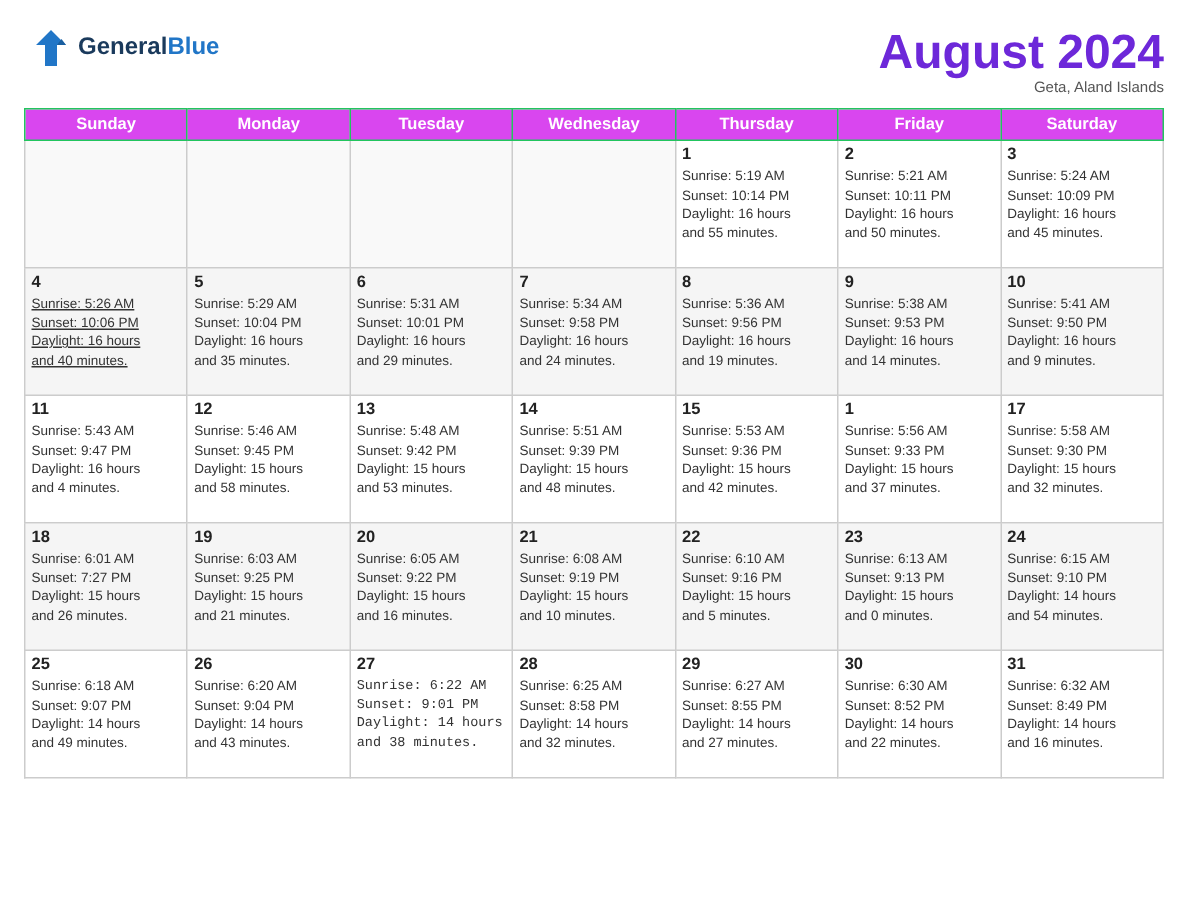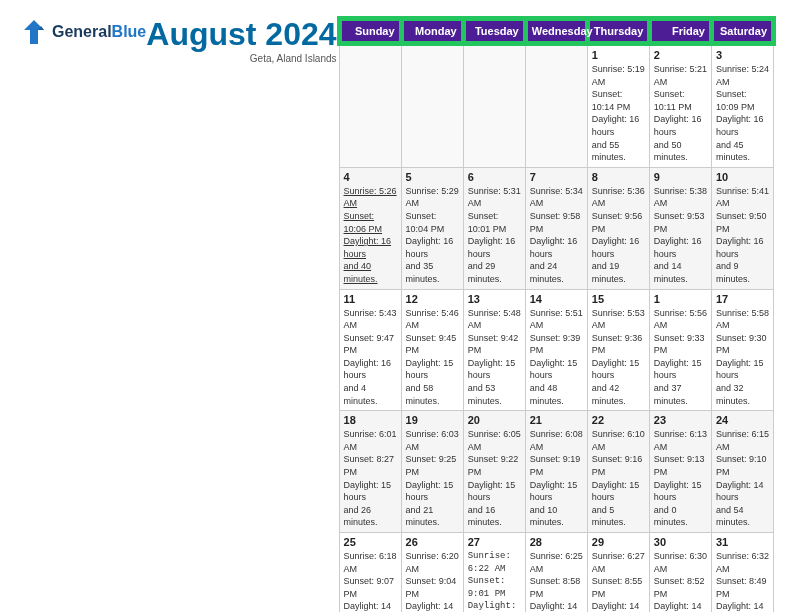--- a/index.html
+++ b/index.html
@@ -8,21 +8,21 @@
       background: #fff;
       width: 792px;
       height: 612px;
       overflow: hidden;
     }
     .page {
       width: 792px;
       height: 477px;
       padding: 16px;
       display: flex;
-      flex-direction: row;
+      flex-direction: column;
     }
     .header {
       display: flex;
       justify-content: space-between;
       align-items: flex-start;
       margin-bottom: 8px;
     }
     .logo {
       display: flex;
       align-items: center;
@@ -31,41 +31,41 @@
     .logo-icon {
       width: 32px;
       height: 32px;
     }
     .title-block {
       text-align: right;
     }
     .month-year {
       font-size: 32px;
       font-weight: bold;
-      color: #0369a1;
+      color: #6d28d9;
     }
     .location {
       font-size: 10px;
       color: #555;
     }
     .calendar {
       flex: 1;
       border: 1px solid #ccc;
       border-collapse: collapse;
       width: 100%;
       table-layout: fixed;
     }
     .calendar th {
-      background: #4c1d95;
+      background: #d946ef;
       color: #fff;
       font-size: 11px;
       font-weight: bold;
       padding: 4px 4px;
-      text-align: right;
-      border: 5px solid #22c55e;
+      text-align: center;
+      border: 1px solid #22c55e;
     }
     .calendar td {
       vertical-align: top;
       font-size: 9px;
       color: #333;
       padding: 3px 4px;
       border: 1px solid #ccc;
       height: 85px;
       background: #fff;
     }
@@ -247,21 +247,21 @@
             <div class="day-info" style="white-space: pre-line;">Sunrise: 5:58 AM
 Sunset: 9:30 PM
 Daylight: 15 hours
 and 32 minutes.</div>
           </td>
         </tr>
         <tr>
           <td>
             <div class="day-num">18</div>
             <div class="day-info" style="white-space: pre-line;">Sunrise: 6:01 AM
-Sunset: 8:27 PM
+Sunset: 7:27 PM
 Daylight: 15 hours
 and 26 minutes.</div>
           </td>
           <td>
             <div class="day-num">19</div>
             <div class="day-info" style="white-space: pre-line;">Sunrise: 6:03 AM
 Sunset: 9:25 PM
 Daylight: 15 hours
 and 21 minutes.</div>
           </td>

